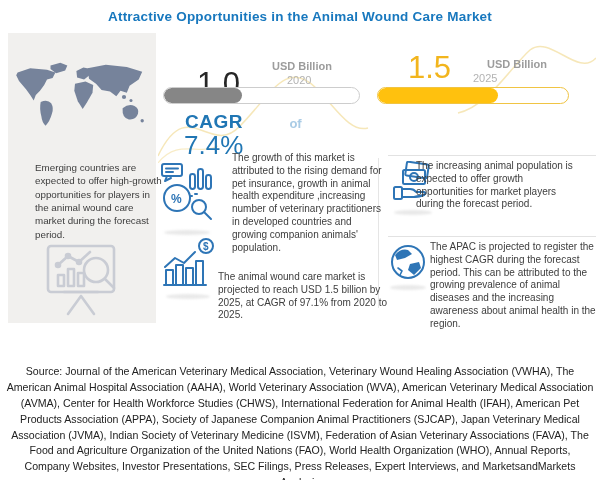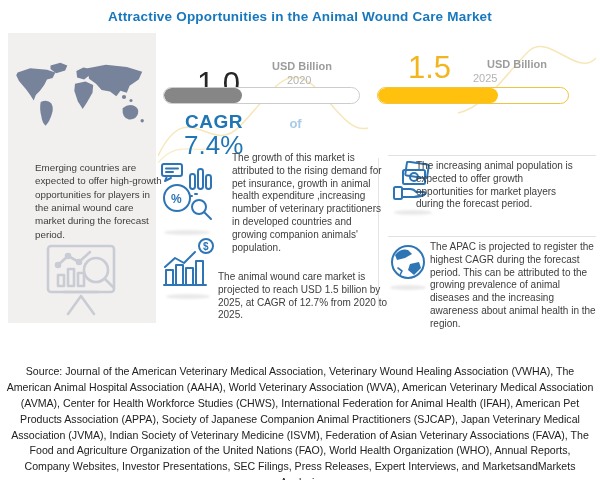--- a/index.html
+++ b/index.html
@@ -178,21 +178,21 @@
       <text x="41" y="13" font-size="10" stroke="none" fill="#2E75B6" font-family="Liberation Sans, sans-serif" font-weight="bold">$</text>
       <polyline points="3,30 13,21 22,26 33,15"></polyline>
       <rect x="4" y="33" width="7" height="15"></rect>
       <rect x="14" y="28" width="7" height="20"></rect>
       <rect x="24" y="31" width="7" height="17"></rect>
       <rect x="34" y="24" width="7" height="24"></rect>
       <path d="M2,48 h42"></path>
     </svg>
   </div>
   <div class="icon-shadow sh2"></div>
-  <div class="para p2">The animal wound care market is projected to reach USD 1.5 billion by 2025, at CAGR of 12.7% from 2020 to 2025.</div>
+  <div class="para p2">The animal wound care market is projected to reach USD 1.5 billion by 2025, at CAGR of 97.1% from 2020 to 2025.</div>
 
   <div class="icon-box i3">
     <svg viewBox="0 0 42 46" width="42" height="46" fill="none" stroke="#2E75B6" stroke-width="2" stroke-linecap="round" stroke-linejoin="round">
       <rect x="14" y="2" width="22" height="14" rx="1.5" transform="rotate(8 25 9)"></rect>
       <rect x="11" y="9" width="22" height="14" rx="1.5"></rect>
       <circle cx="22" cy="16" r="4"></circle>
       <rect x="2" y="26" width="8" height="12" rx="1.5"></rect>
       <path d="M10,28 h8 q4,0 6,3 l8,0 q3,1 0,3 l-10,2"></path>
       <path d="M10,36 h12 q6,0 10,-2"></path>
     </svg>

